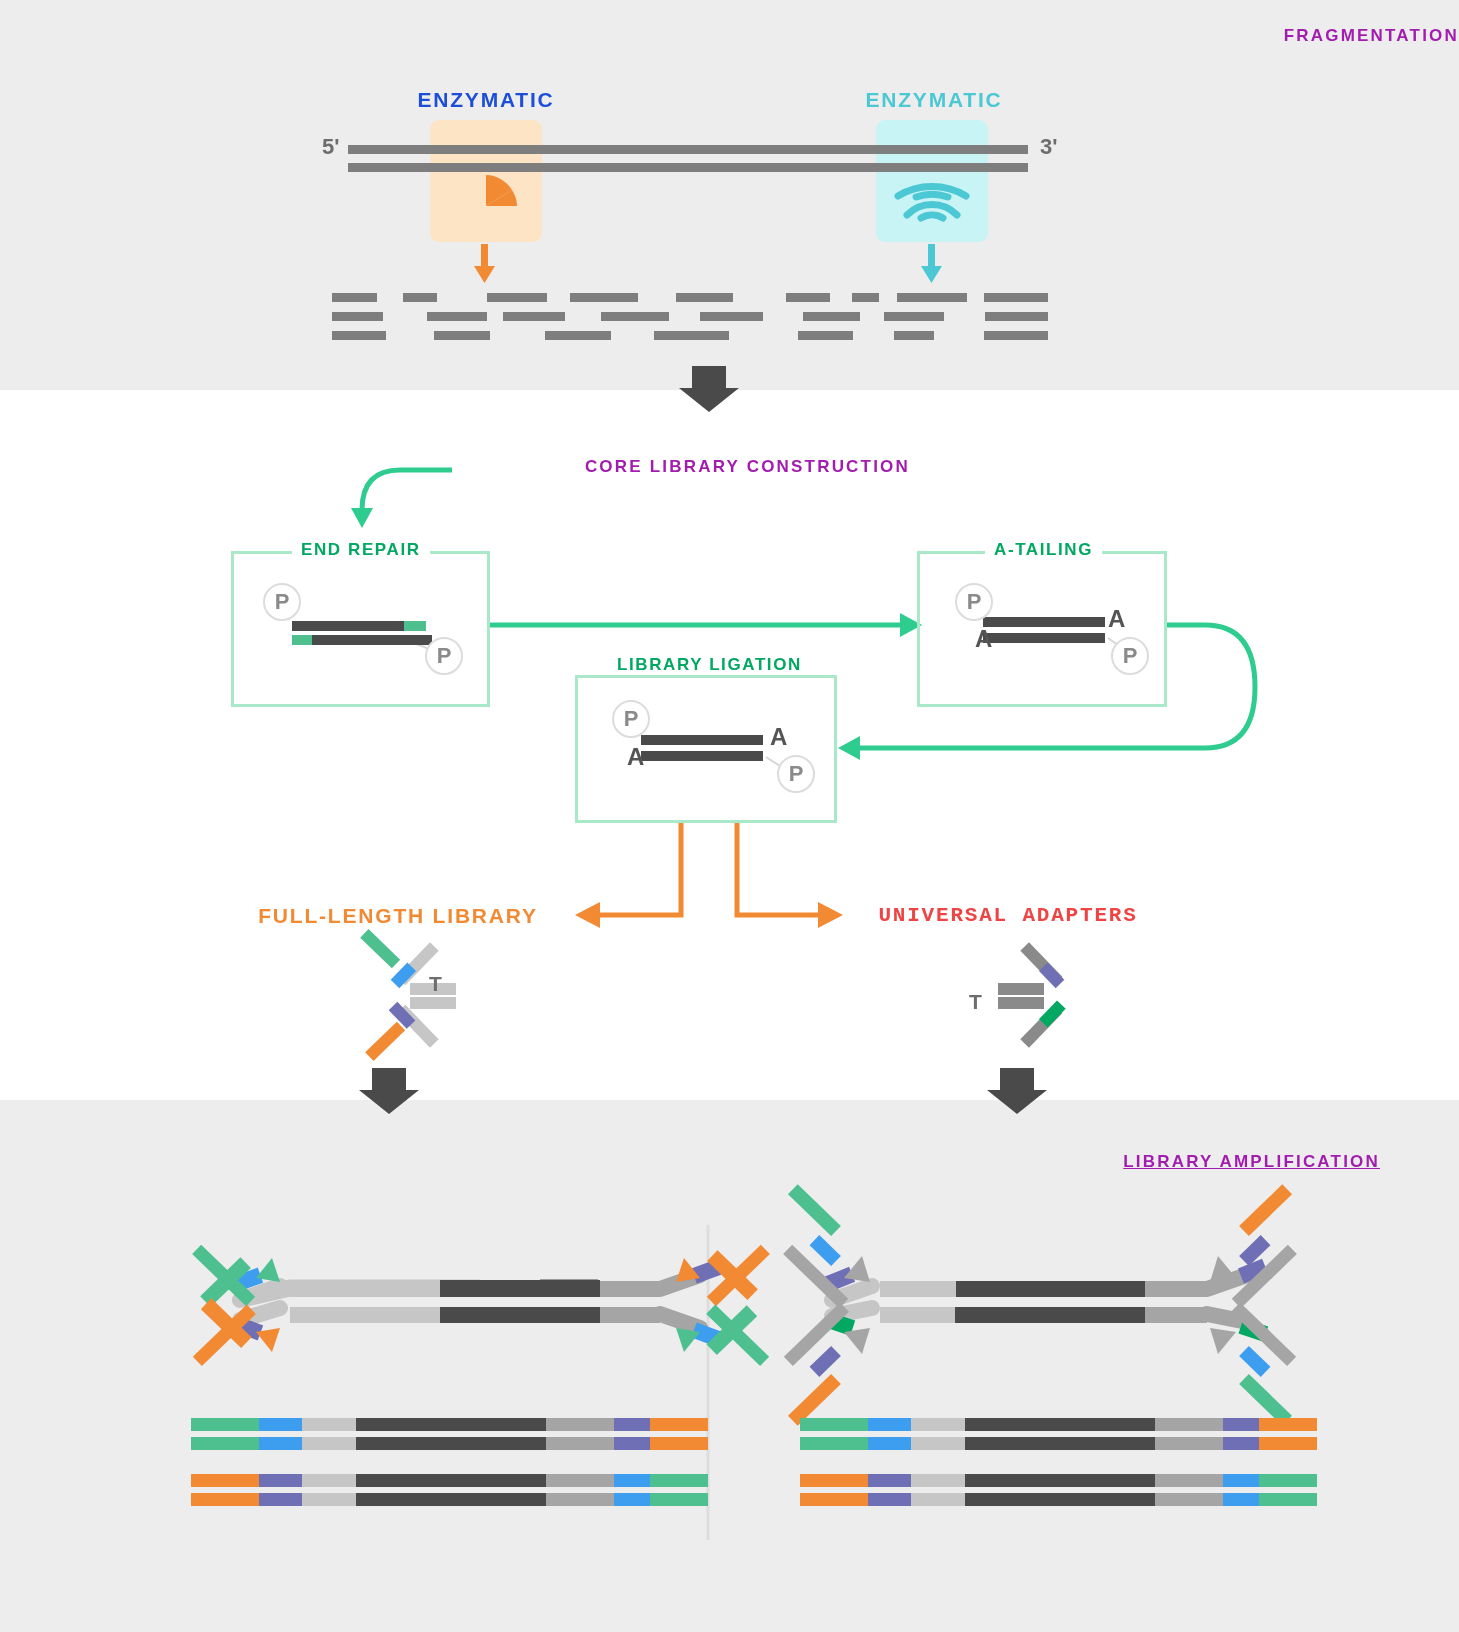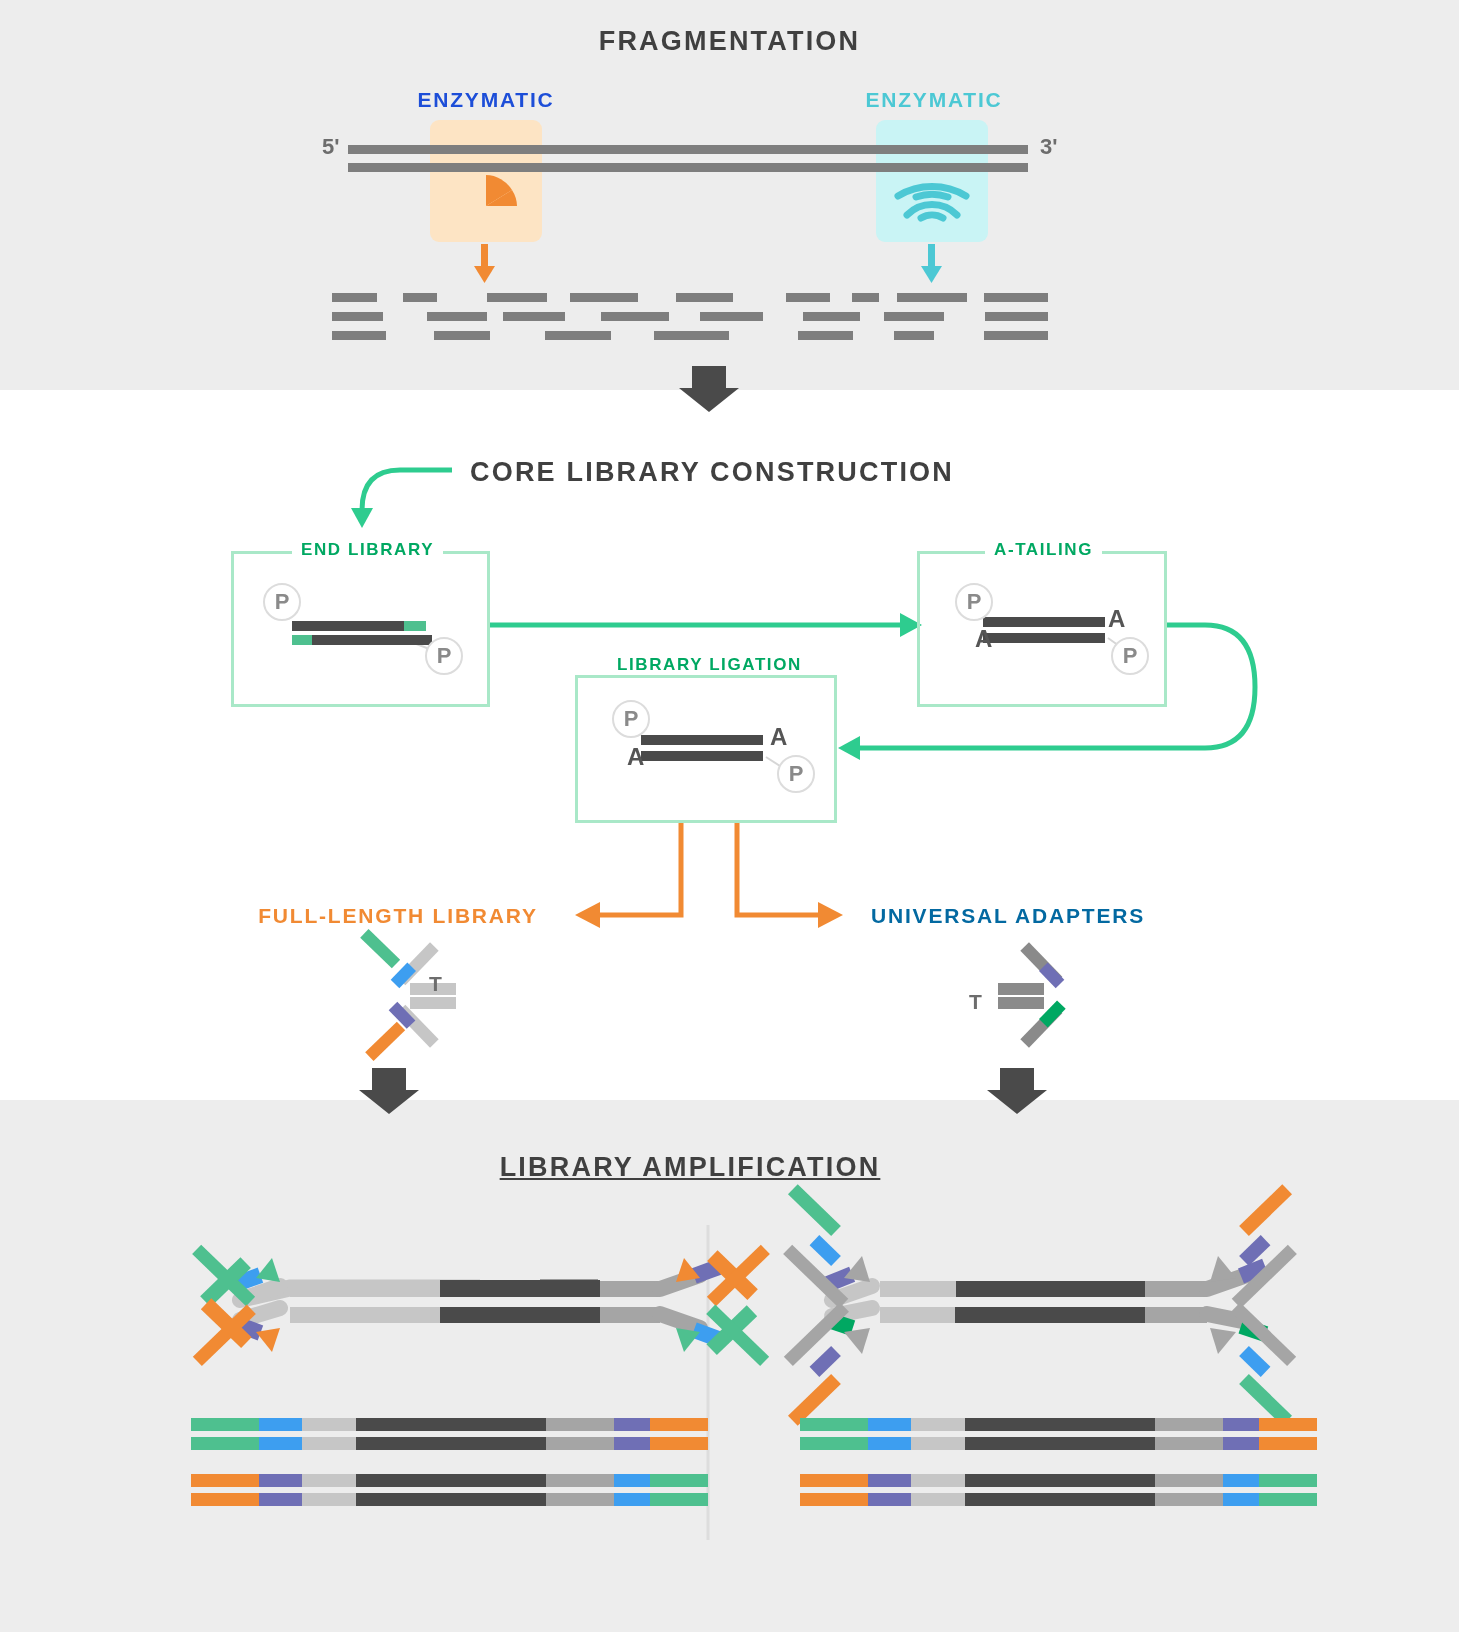--- a/index.html
+++ b/index.html
@@ -16,23 +16,23 @@
   }
   .band-bottom {
     position: absolute; left: 0; top: 1100px; width: 1459px; height: 532px;
     background: #ededed;
   }
   .layer { position: absolute; left: 0; top: 0; width: 1459px; height: 1632px; }
   .title {
     position: absolute;
     font-weight: bold;
     letter-spacing: 2.2px;
-    color: #404040;
-    font-size: 27px;
-    text-align: center;
+    color: #a21caf;
+    font-size: 17px;
+    text-align: right;
     white-space: nowrap;
   }
   .sublabel {
     position: absolute;
     font-weight: bold;
     letter-spacing: 1.8px;
     font-size: 21px;
     white-space: nowrap;
     text-align: center;
   }
@@ -175,21 +175,21 @@
 
   <g stroke="#f18a33" stroke-width="5" fill="none">
     <path d="M681 822 L681 915 L600 915"></path>
     <path d="M737 822 L737 915 L818 915"></path>
   </g>
   <path d="M600 902 L575 915 L600 928 Z" fill="#f18a33"></path>
   <path d="M818 902 L843 915 L818 928 Z" fill="#f18a33"></path>
 </svg>
 
 <div class="stepbox" style="left:231px; top:551px; width:259px; height:156px;"></div>
-<div class="boxlabel" style="left:292px; top:540px;">END LIBRARY</div>
+<div class="boxlabel" style="left:292px; top:540px;">END REPAIR</div>
 <svg class="layer">
   <line x1="295" y1="612" x2="272" y2="600" stroke="#d6d6d6" stroke-width="2"></line>
   <line x1="406" y1="640" x2="432" y2="650" stroke="#d6d6d6" stroke-width="2"></line>
   <rect x="292" y="621" width="120" height="10" fill="#4a4a4a"></rect>
   <rect x="404" y="621" width="22" height="10" fill="#4ec08f"></rect>
   <rect x="292" y="635" width="22" height="10" fill="#4ec08f"></rect>
   <rect x="312" y="635" width="120" height="10" fill="#4a4a4a"></rect>
 </svg>
 <div class="pcircle" style="left:263px; top:583px;">P</div>
 <div class="pcircle" style="left:425px; top:637px;">P</div>
@@ -214,21 +214,21 @@
   <line x1="766" y1="757" x2="780" y2="766" stroke="#d6d6d6" stroke-width="2"></line>
   <rect x="641" y="735" width="122" height="10" fill="#4a4a4a"></rect>
   <rect x="641" y="751" width="122" height="10" fill="#4a4a4a"></rect>
 </svg>
 <div class="pcircle" style="left:612px; top:700px;">P</div>
 <div class="pcircle" style="left:777px; top:755px;">P</div>
 <div class="aletter" style="left:770px; top:723px;">A</div>
 <div class="aletter" style="left:627px; top:743px;">A</div>
 
 <div class="sublabel" style="left:248px; width:300px; top:904px; color:#f18a33;">FULL-LENGTH LIBRARY</div>
-<div class="sublabel" style="left:868px; width:280px; top:904px; color:#0369a1;">UNIVERSAL ADAPTERS</div>
+<div class="sublabel" style="left:868px; width:280px; top:904px; color:#ef4444;font-family:Liberation Mono, monospace;">UNIVERSAL ADAPTERS</div>
 
 <svg class="layer">
 
   <g>
     <rect x="401" y="975" width="48" height="12" fill="#c6c6c6" transform="rotate(-46 401 981)"></rect>
     <rect x="395" y="978" width="24" height="12" fill="#3d9ef0" transform="rotate(-46 395 984)"></rect>
     <rect x="410" y="983" width="46" height="12" fill="#c6c6c6"></rect>
     <rect x="401" y="1003" width="48" height="12" fill="#c6c6c6" transform="rotate(46 401 1009)"></rect>
     <rect x="393" y="1000" width="26" height="12" fill="#6f6fb5" transform="rotate(46 393 1006)"></rect>
     <rect x="410" y="997" width="46" height="12" fill="#c6c6c6"></rect>

